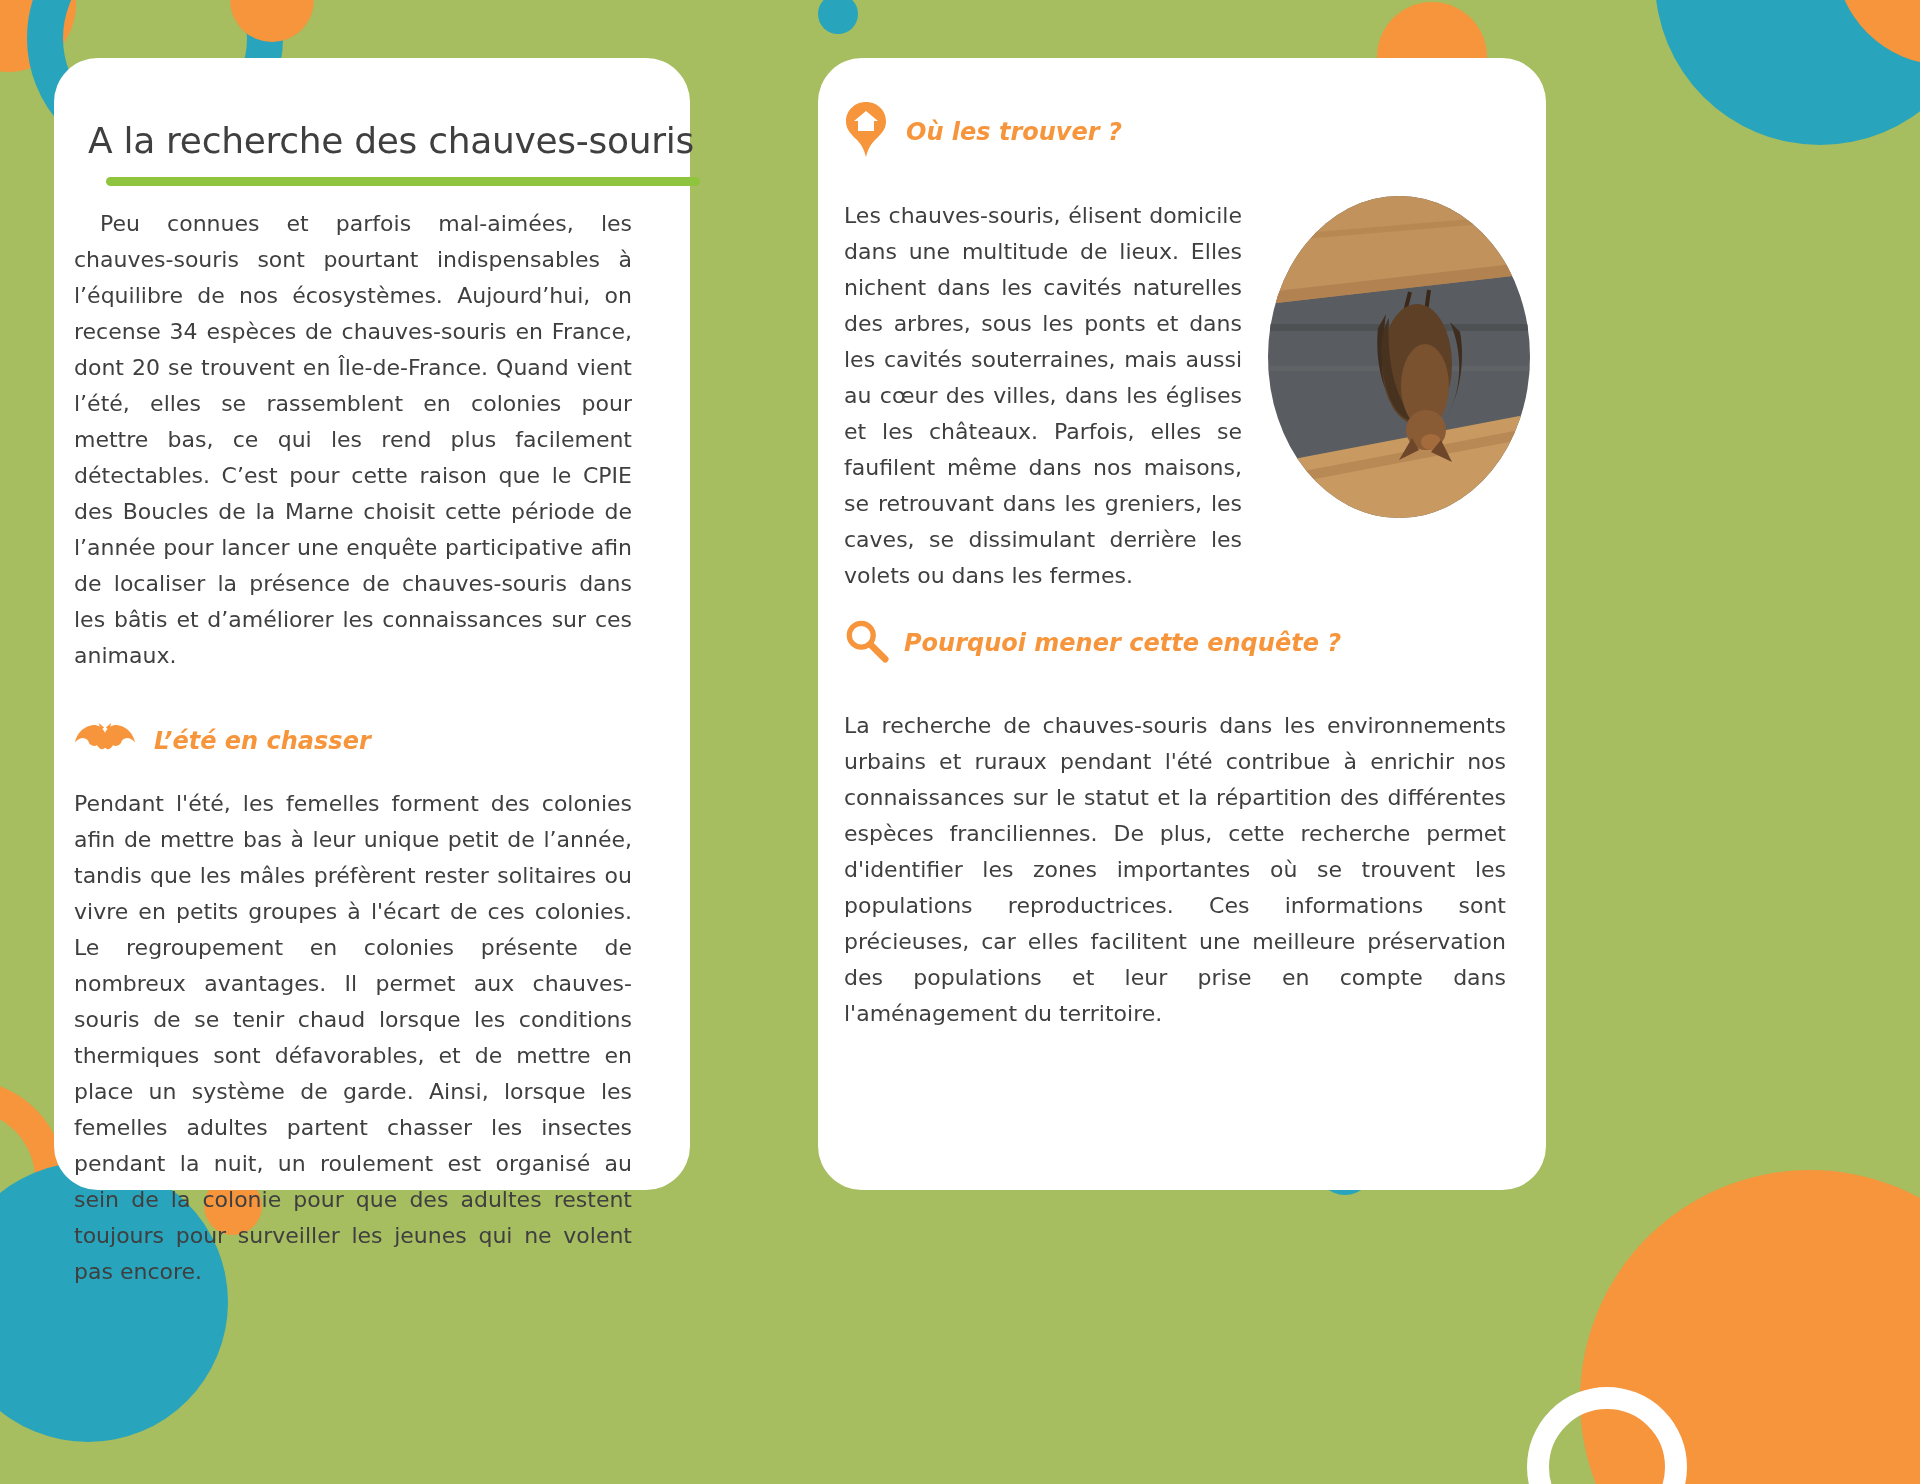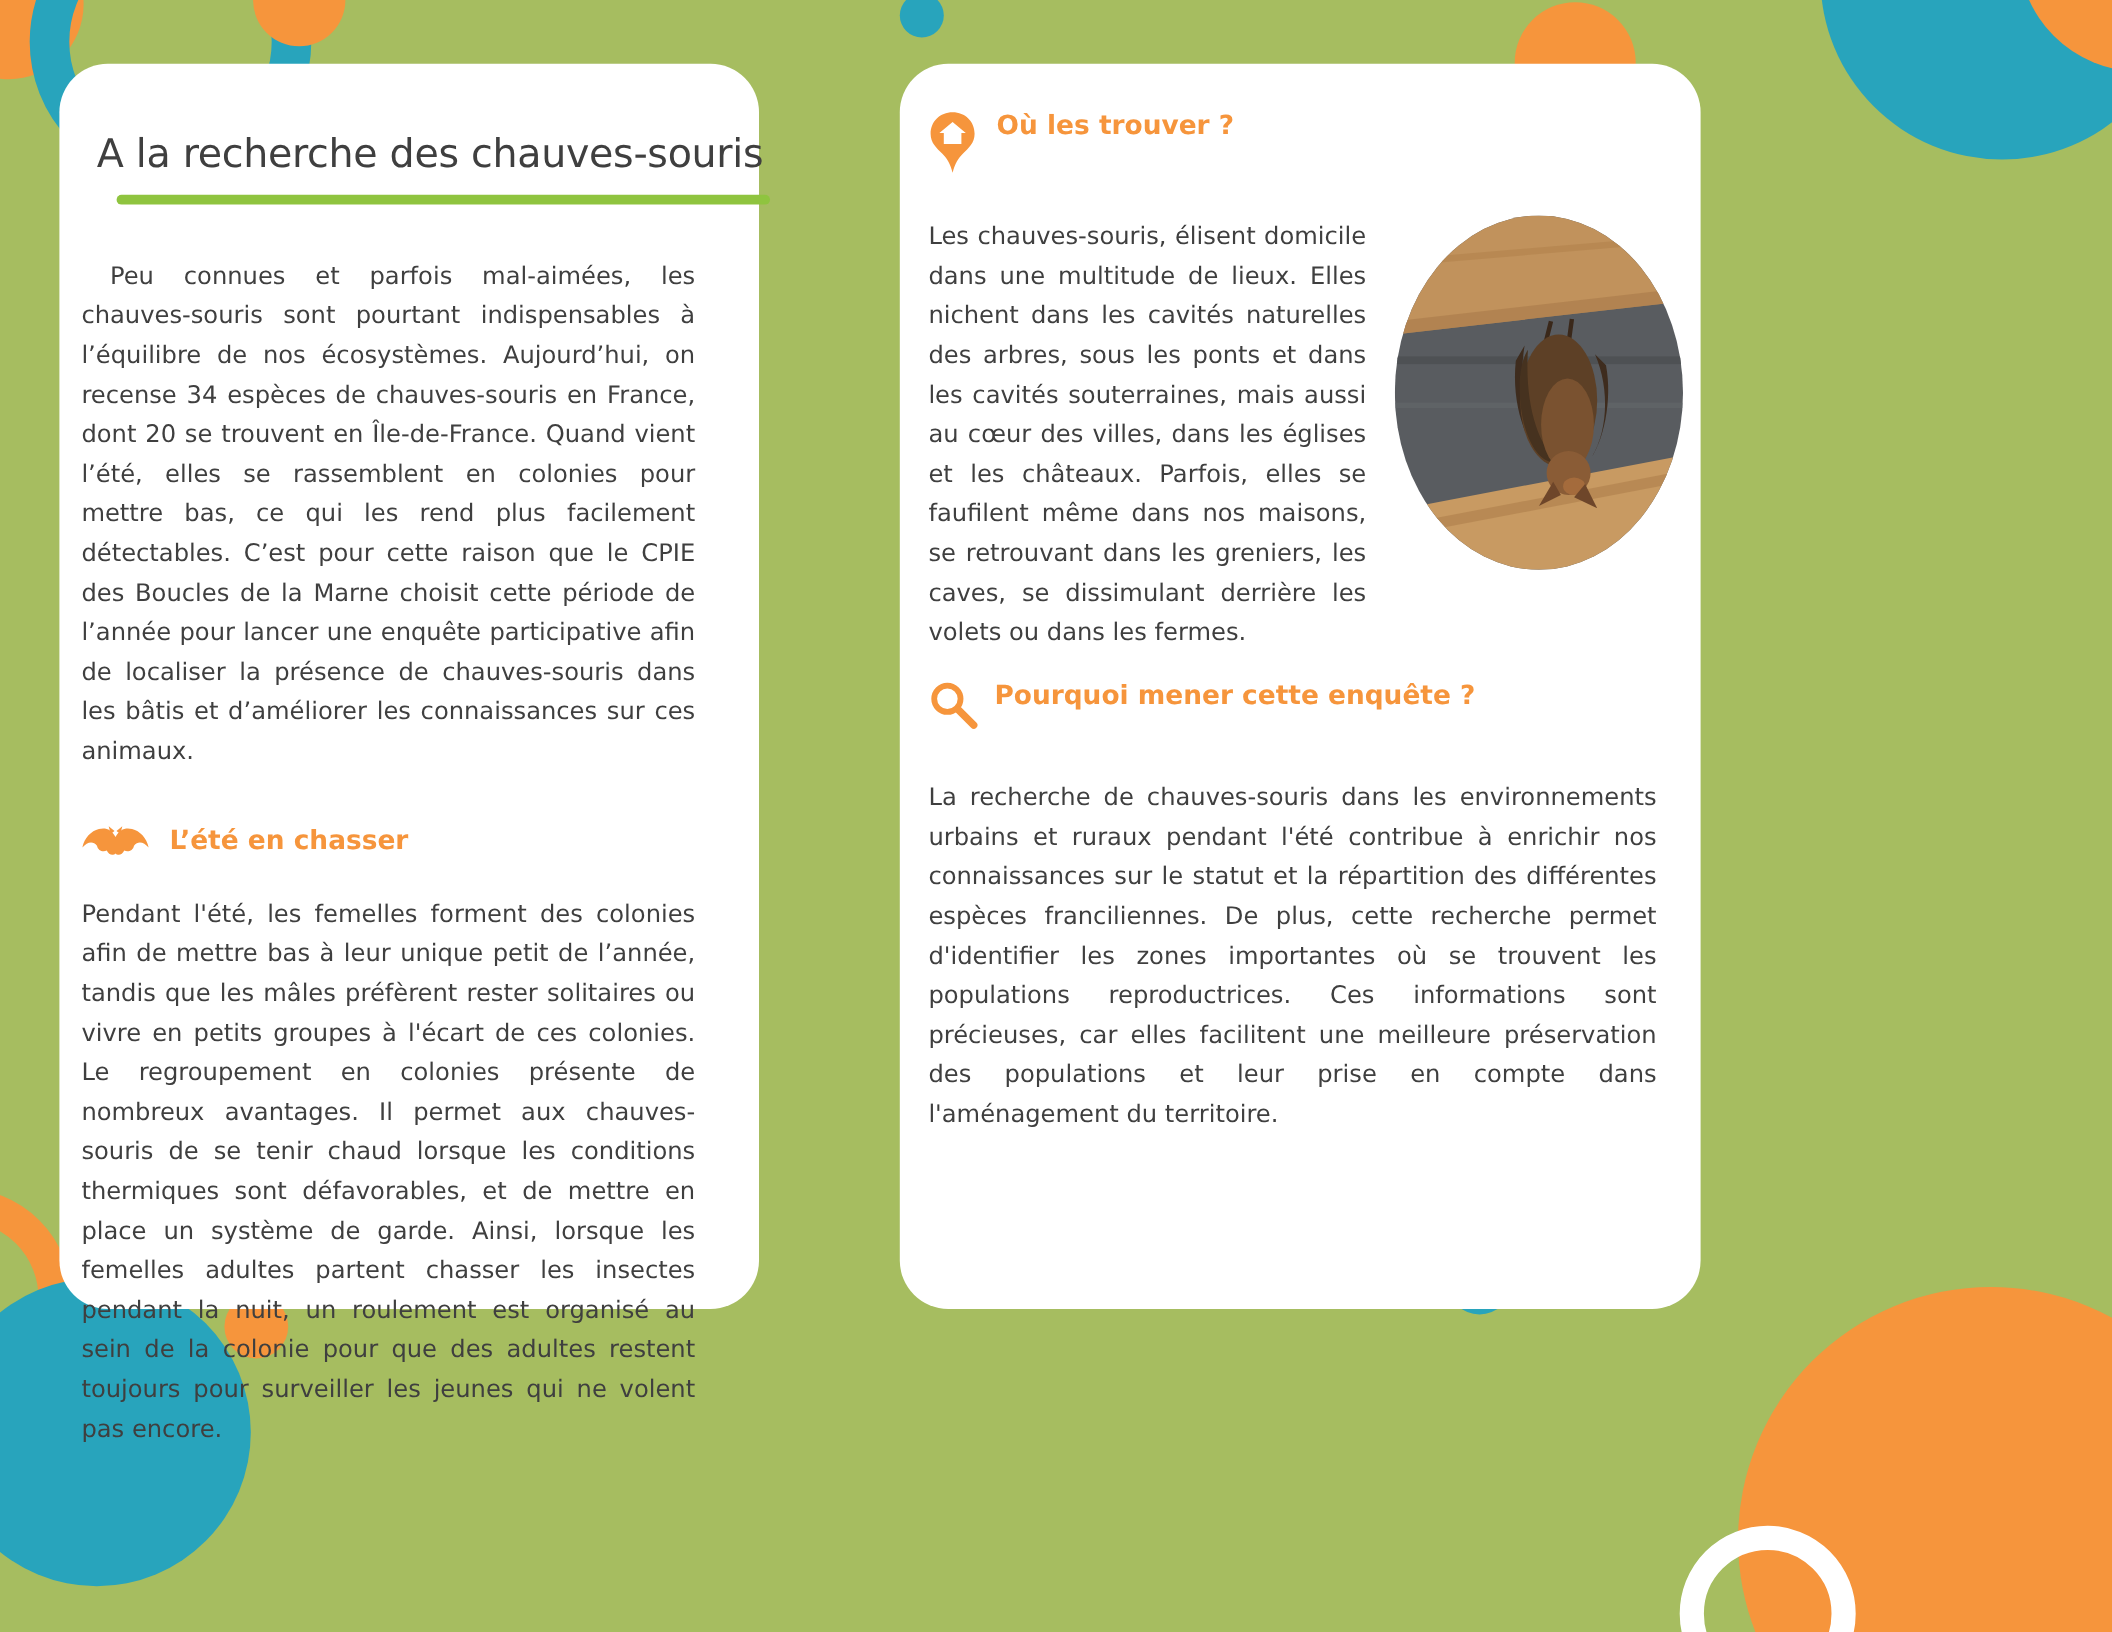--- a/index.html
+++ b/index.html
@@ -37,24 +37,24 @@
   }
   .title-underline {
     margin:16px 0 0 32px; width:594px; height:9px;
     background: var(--underline, #8fc43f); border-radius:5px;
   }
 
   p.body {
     font-size:22px; line-height:36px; text-align:justify;
     color: var(--text, #3f3f3f);
   }
-  .intro { margin-top:48px; text-indent:26px; }
+  .intro { margin-top:20px; text-indent:26px; }
   .colony-body { margin-top:26px; }
 
-  .section-row { display:flex; margin-top:48px; }
+  .section-row { display:flex; align-items:center; margin-top:48px;font-style:italic; }
   .section-row .heading {
     color: var(--orange, #f6953c); font-weight:bold; font-size:24px;
   }
   .section-row .icon { color: var(--orange, #f6953c); flex:0 0 auto; }
   .gap18 { margin-left:18px; }
   .gap14 { margin-left:14px; }
 
   
   .row-find   { margin-top:42px; }
   .find-wrap  { position:relative; margin-top:34px; min-height:400px; }

